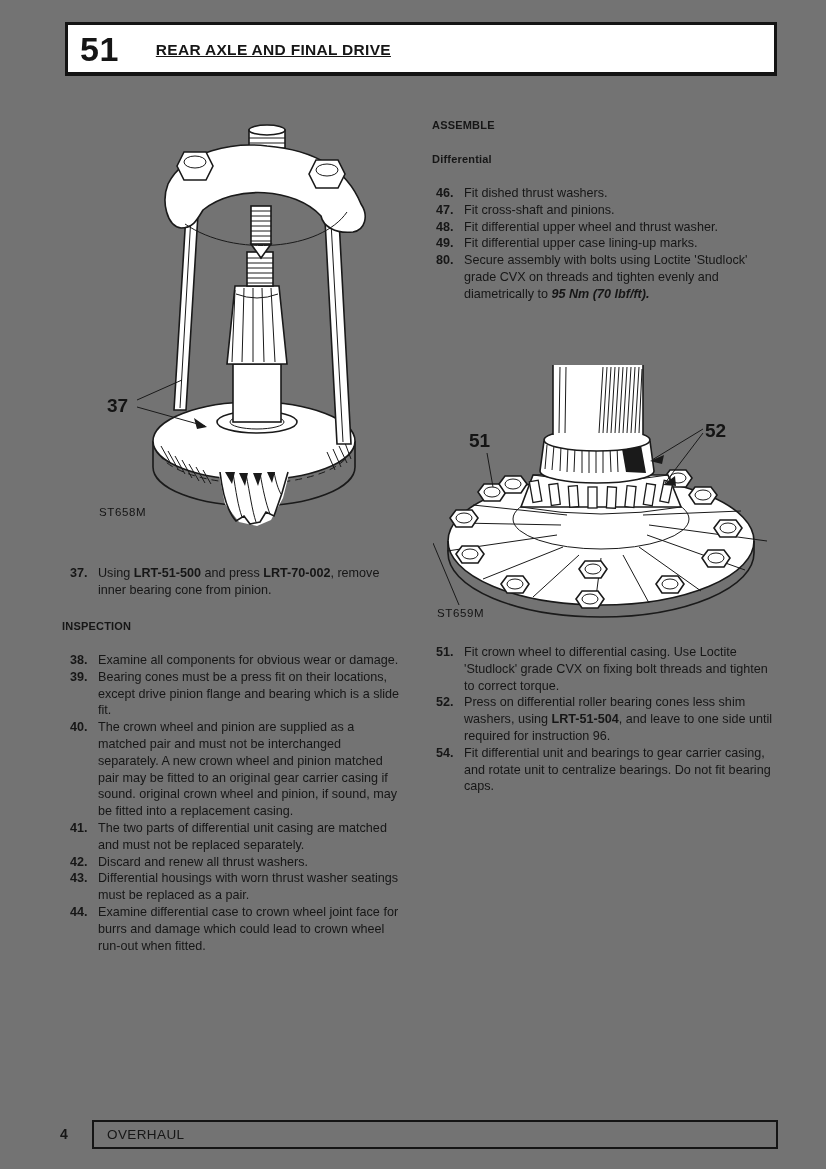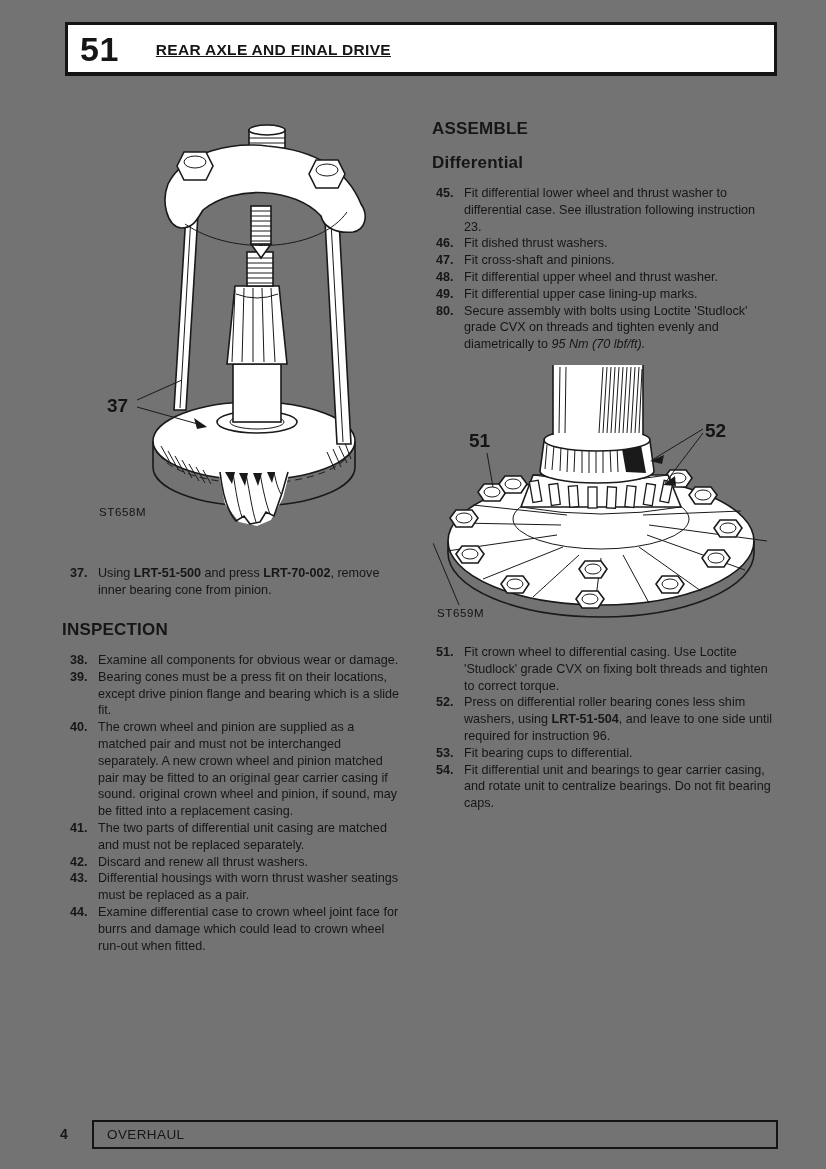--- a/index.html
+++ b/index.html
@@ -24,29 +24,29 @@
   .section-num {
     font-size: 34px; font-weight: bold; letter-spacing: 0.5px;
     margin-left: 12px; line-height: 1;
   }
   .header-title {
     font-size: 15.5px; font-weight: bold; letter-spacing: 0.3px;
     margin-left: 37px; padding-top:2px;text-decoration:underline;
   }
   
   .col-heading {
-    position: absolute; font-size: 17px; font-weight: bold; letter-spacing: 0.2px;
+    position: absolute; font-size: 11px; font-weight: bold; letter-spacing: 0.2px;
   }
   
   .steps { position: absolute; font-size: 12.6px; line-height: 16.8px; }
   .step { display: flex; }
   .step .num { flex: 0 0 28px; font-weight: bold; }
   .step .txt { flex: 1; }
   .b  { font-weight: bold; }
-  .bi { font-weight: normal; font-style: italic; text-align: center; }
+  .bi { font-weight: bold; font-style: italic; text-align: center; }
   #steps-37         { left: 70px;  top: 565px; width: 335px; }
   #steps-inspection { left: 70px;  top: 652px; width: 335px; }
   #steps-assemble-a { left: 436px; top: 185px; width: 338px; }
   #steps-assemble-b { left: 436px; top: 644px; width: 338px; }
   #h-inspection  { left: 62px;  top: 620px; }
   #h-assemble    { left: 432px; top: 119px; }
   #h-differential{ left: 432px; top: 153px; }
   
   .fig { position: absolute; }
   #fig1 { left: 85px;  top: 112px; }
@@ -187,24 +187,20 @@
       </div>
       <div class="step">
         <span class="num">44.</span>
         <span class="txt"><span>Examine differential case to crown wheel joint face for burrs and damage which could lead to crown wheel run-out when fitted.</span></span>
       </div>
     </div>
 
   <div class="col-heading" id="h-assemble">ASSEMBLE</div>
   <div class="col-heading" id="h-differential">Differential</div>
   <div class="steps" id="steps-assemble-a">
-      <div class="step">
-        <span class="num">45.</span>
-        <span class="txt"><span>Fit differential lower wheel and thrust washer to differential case. See illustration following instruction 23.</span></span>
-      </div>
       <div class="step">
         <span class="num">46.</span>
         <span class="txt"><span>Fit dished thrust washers.</span></span>
       </div>
       <div class="step">
         <span class="num">47.</span>
         <span class="txt"><span>Fit cross-shaft and pinions.</span></span>
       </div>
       <div class="step">
         <span class="num">48.</span>
@@ -302,24 +298,20 @@
   <div class="steps" id="steps-assemble-b">
       <div class="step">
         <span class="num">51.</span>
         <span class="txt"><span>Fit crown wheel to differential casing. Use Loctite 'Studlock' grade CVX on fixing bolt threads and tighten to correct torque.</span></span>
       </div>
       <div class="step">
         <span class="num">52.</span>
         <span class="txt"><span>Press on differential roller bearing cones less shim washers, using </span><span class="b">LRT-51-504</span><span>, and leave to one side until required for instruction 96.</span></span>
       </div>
       <div class="step">
-        <span class="num">53.</span>
-        <span class="txt"><span>Fit bearing cups to differential.</span></span>
-      </div>
-      <div class="step">
         <span class="num">54.</span>
         <span class="txt"><span>Fit differential unit and bearings to gear carrier casing, and rotate unit to centralize bearings. Do not fit bearing caps.</span></span>
       </div>
     </div>
 
   <div class="footer-page-num">4</div>
   <div class="footer-box">
     <div class="footer-label">OVERHAUL</div>
   </div>
 

